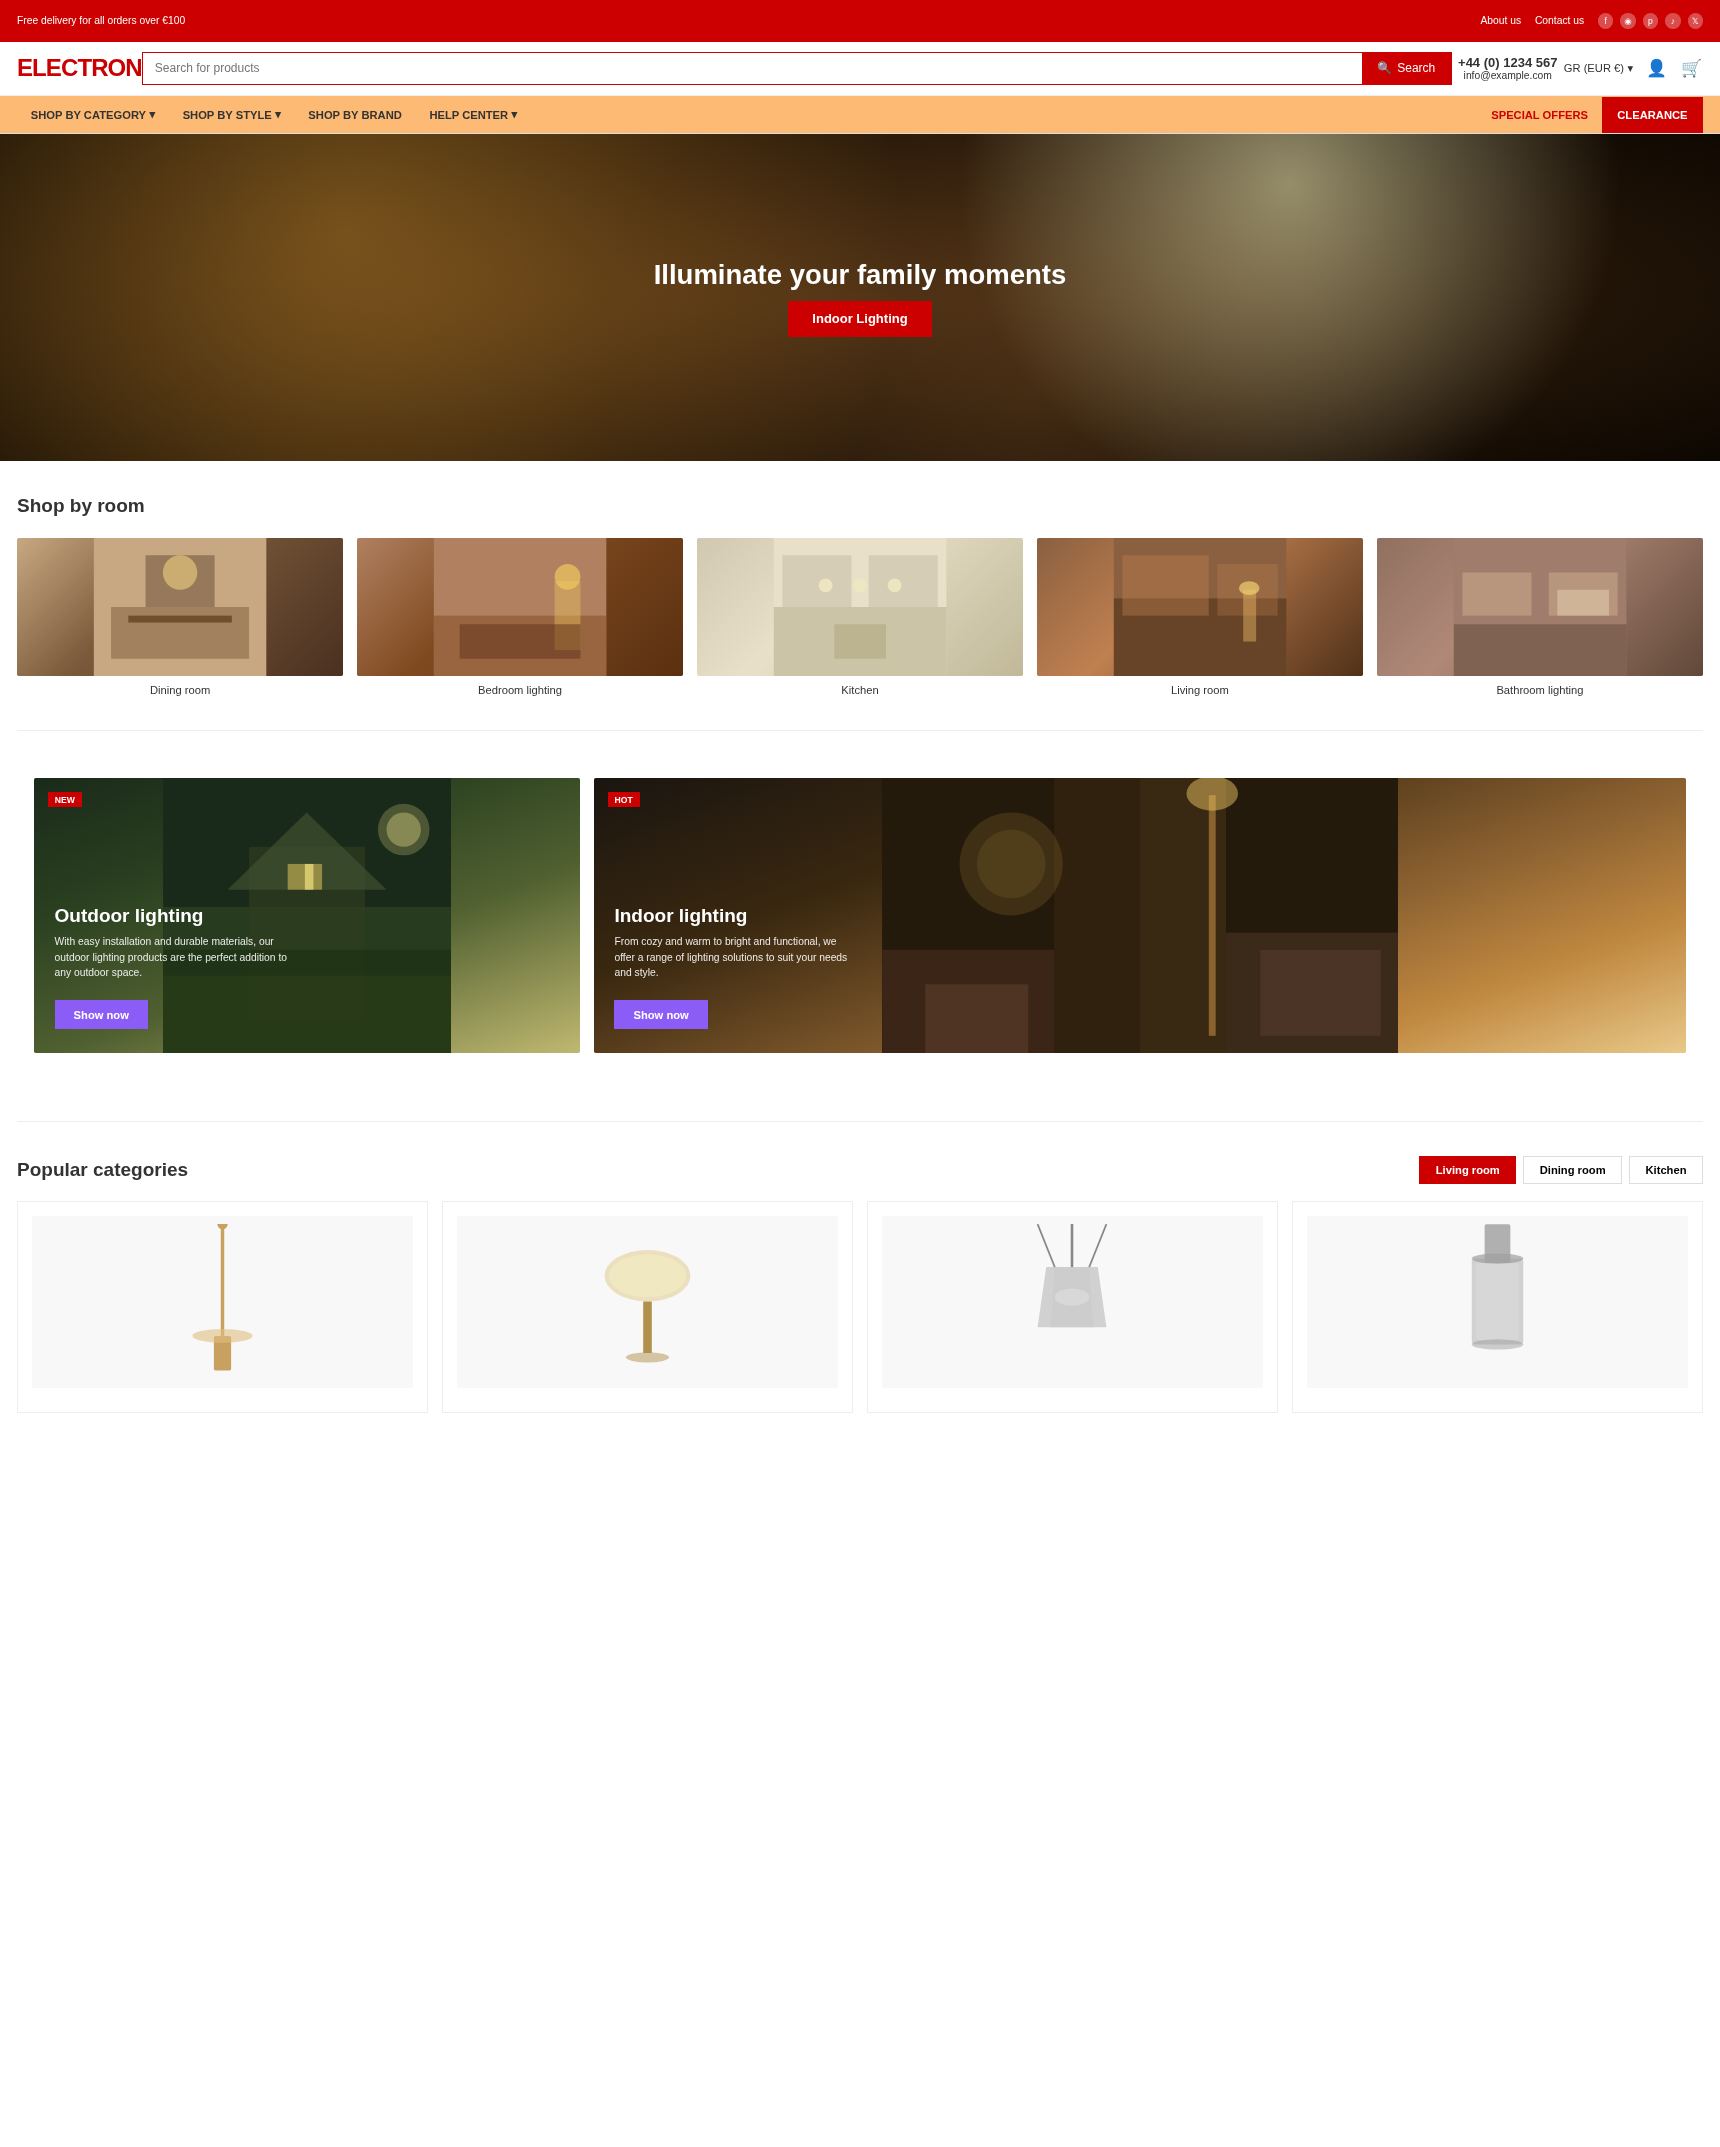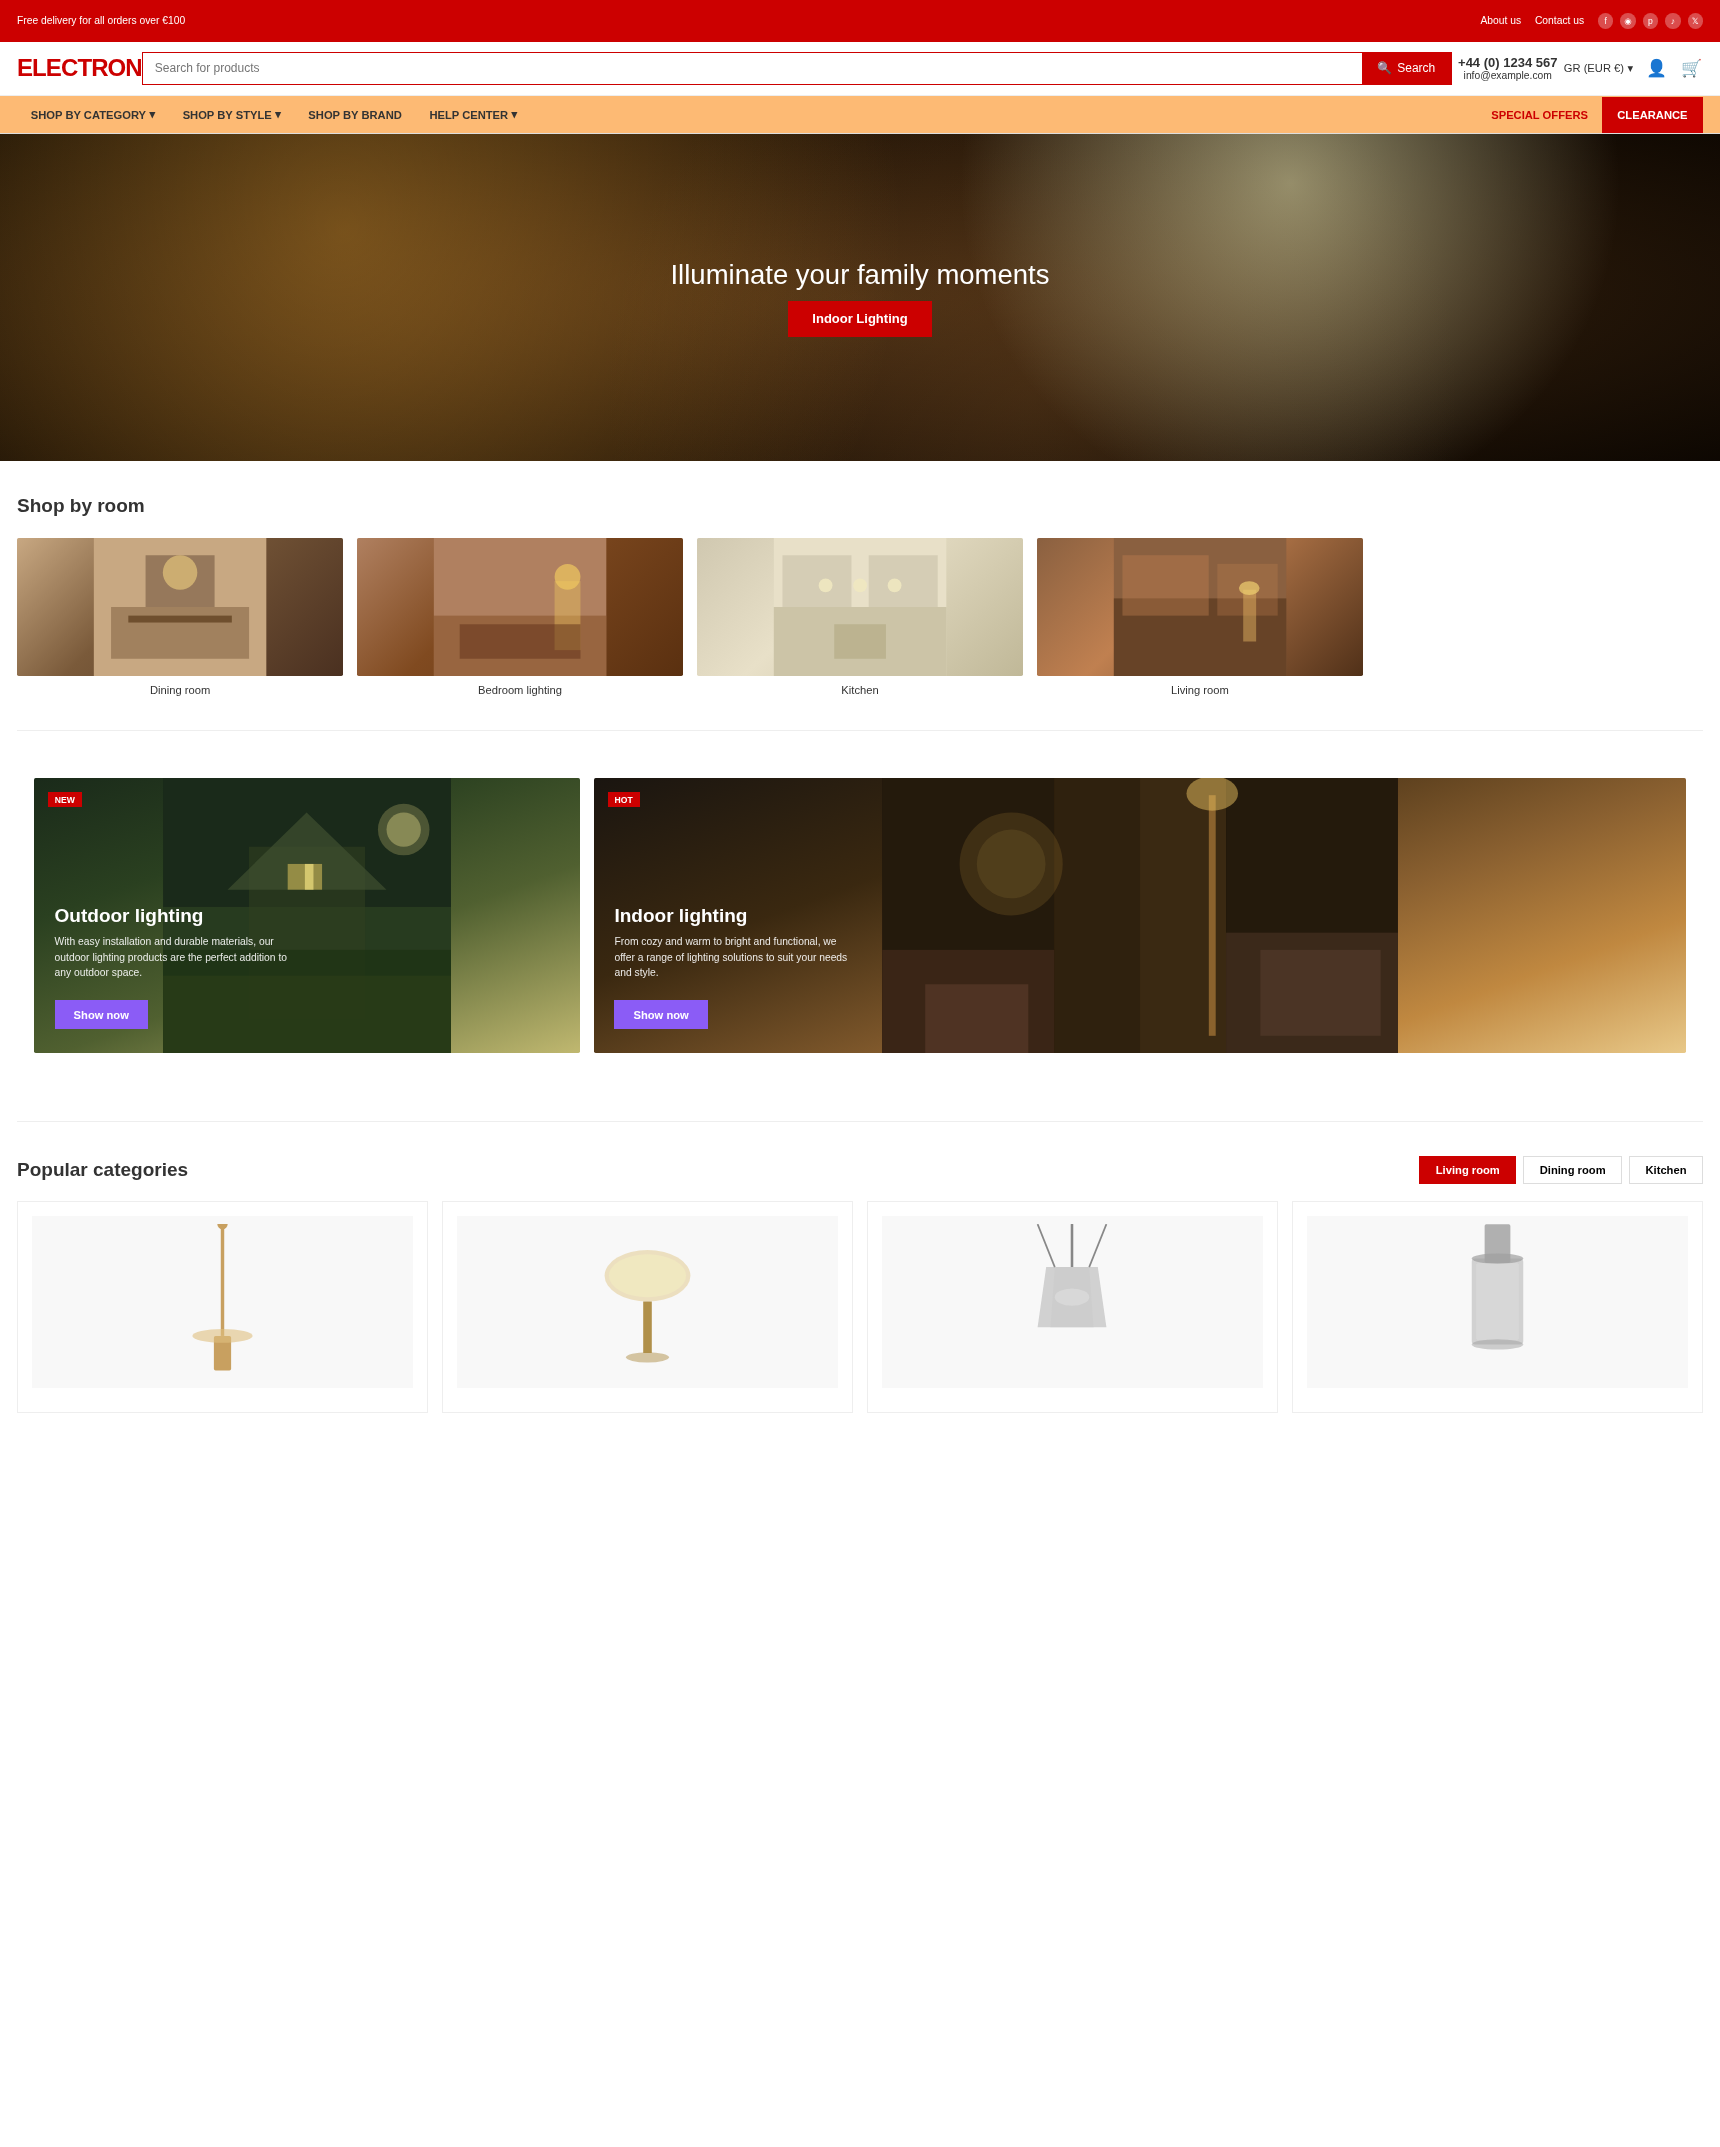--- a/index.html
+++ b/index.html
@@ -76,21 +76,21 @@
     .hero-bg-lights {
       position: absolute; inset: 0;
       background:
         radial-gradient(circle at 20% 30%, rgba(255,180,60,0.35) 0%, transparent 40%),
         radial-gradient(circle at 75% 15%, rgba(255,255,200,0.5) 0%, transparent 25%),
         radial-gradient(circle at 60% 80%, rgba(120,80,40,0.3) 0%, transparent 40%);
     }
     .hero-content {
       position: relative; z-index: 2; text-align: center; color: #fff; max-width: 447px; padding: 17px;
     }
-    .hero-title { font-size: 27.5px; font-weight: 400; margin-bottom: 10.3px; }
+    .hero-title { font-size: 27.5px; font-weight: 700; margin-bottom: 10.3px; }
     .hero-subtitle { font-size: 12px; line-height: 1.6; margin-bottom: 20.6px; opacity: 0.9; }
     .hero-btn {
       background: #cc0000; color: #fff; border: none; padding: 10.3px 24px;
       font-size: 13px; cursor: pointer; font-weight: 600;
     }
 
     
     .section { padding: 34px 17px; }
     .section-title { font-size: 19px; font-weight: 700; margin-bottom: 20.6px; }
     .room-grid { display: grid; grid-template-columns: repeat(5, 1fr); gap: 13.8px; }
@@ -296,20 +296,33 @@
           <rect x="0" y="70" width="200" height="90" fill="#503018" opacity="0.6"></rect>
           <rect x="10" y="20" width="100" height="70" fill="#c08050" opacity="0.4"></rect>
           <rect x="120" y="30" width="70" height="60" fill="#c08050" opacity="0.3"></rect>
           <rect x="150" y="60" width="15" height="60" fill="#e0b060" opacity="0.5"></rect>
           <ellipse cx="157" cy="58" rx="12" ry="8" fill="#f0d070" opacity="0.7"></ellipse>
         </svg>
       </div>
       <div class="room-label">Living room</div>
     </div>
 
+    <div class="room-card">
+      <div class="room-img room-bathroom">
+        <svg width="100%" height="100%" viewBox="0 0 200 160">
+          <rect width="200" height="160" fill="#907060"></rect>
+          <rect x="0" y="0" width="200" height="160" fill="#b08878" opacity="0.5"></rect>
+          <rect x="10" y="40" width="80" height="50" fill="#d0b090" opacity="0.5"></rect>
+          <rect x="110" y="40" width="80" height="50" fill="#d0b090" opacity="0.5"></rect>
+          <rect x="0" y="100" width="200" height="60" fill="#604838" opacity="0.5"></rect>
+          <rect x="120" y="60" width="60" height="30" fill="#e0c8a8" opacity="0.6"></rect>
+        </svg>
+      </div>
+      <div class="room-label">Bathroom lighting</div>
+    </div>
 
   </div>
 </div>
 
 <div class="divider"></div>
 
 <div style="padding: 34px 17px;">
   <div class="promo-grid">
 
     <div class="promo-card">

